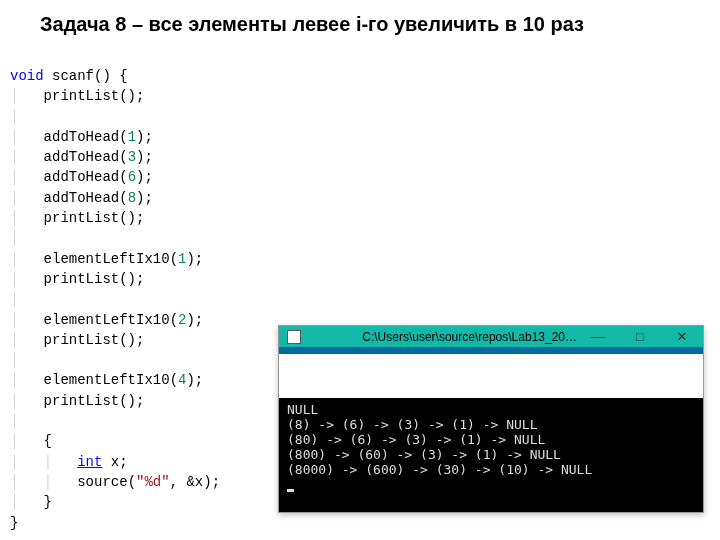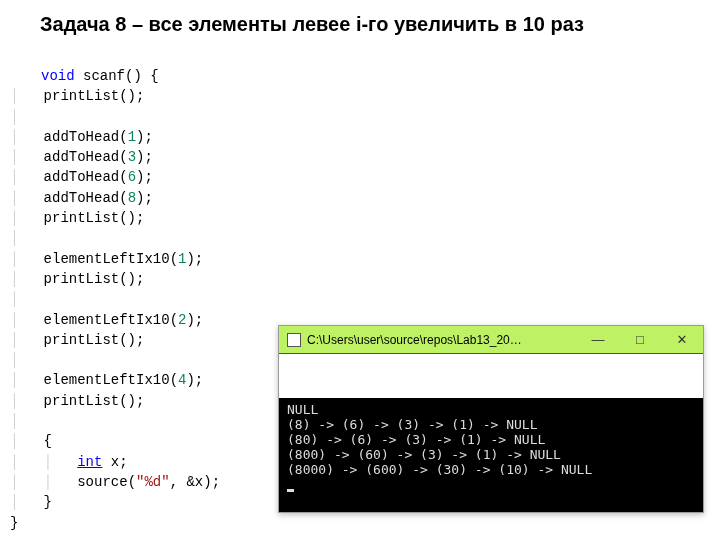--- a/index.html
+++ b/index.html
@@ -23,42 +23,43 @@
   .code-block {
     position: absolute;
     top: 66px;
     left: 10px;
     font-family: Consolas, "Courier New", monospace;
     font-size: 14px;
     line-height: 1.45;
     white-space: pre;
     color: #000;
   }
-  .kw { color: #0000ff; margin-left: 31px; }
+  .kw { color: #0000ff; }
   .type { color: #0000ff; text-decoration: underline; }
   .num { color: #098658; }
   .str { color: #a31515; }
   .guide { color: #d0d0d0; }
   .console-window {
     position: absolute;
     left: 278px;
     top: 325px;
     width: 426px;
     border: 1px solid #9a9a9a;
     box-shadow: 0 2px 6px rgba(0,0,0,0.25);
     background: #fff;
   }
   .titlebar {
     display: flex;
     align-items: center;
     height: 28px;
-    background: #bef264;
-    border-bottom: 1px solid #0369a1;
+    background: #14b8a6;
+    border-bottom: 7px solid #0369a1;
     font-size: 12px;
     color: #000;
+    text-align: right;
   }
   .win-icon {
     width: 14px;
     height: 14px;
     border: 1px solid #555;
     margin: 0 6px 0 8px;
     background: #fff;
   }
   .win-title {
     flex: 1;

